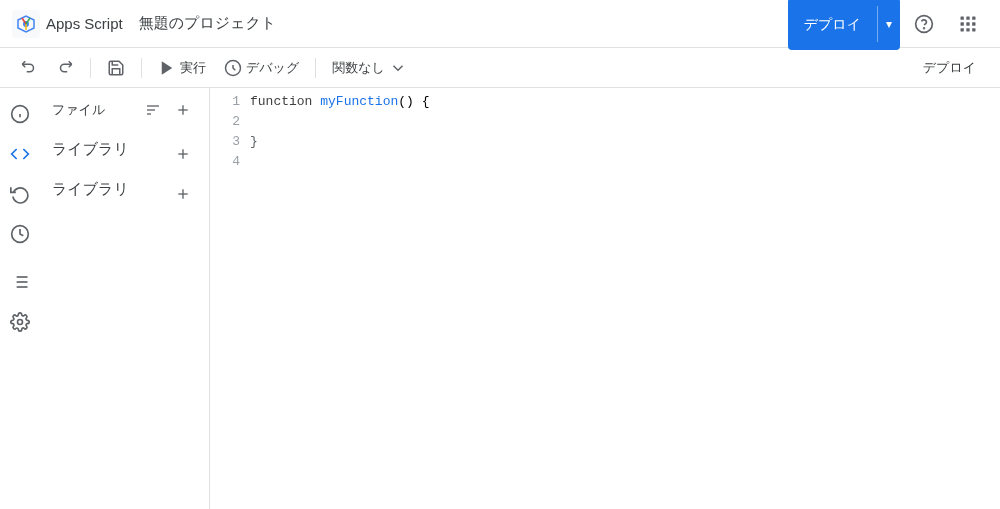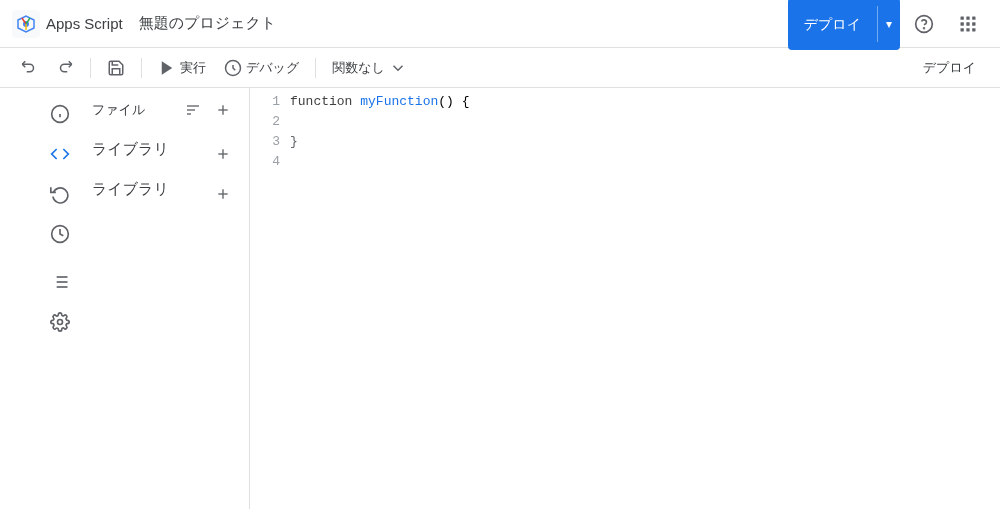--- a/index.html
+++ b/index.html
@@ -121,21 +121,20 @@
       height: 32px;
       display: flex;
       align-items: center;
     }
 
     
     .main {
       display: flex;
       flex: 1;
       overflow: hidden;
-      margin-left: 40px;
     }
 
     
     .sidebar-icons {
       width: 40px;
       display: flex;
       flex-direction: column;
       align-items: center;
       padding-top: 8px;
       gap: 4px;

